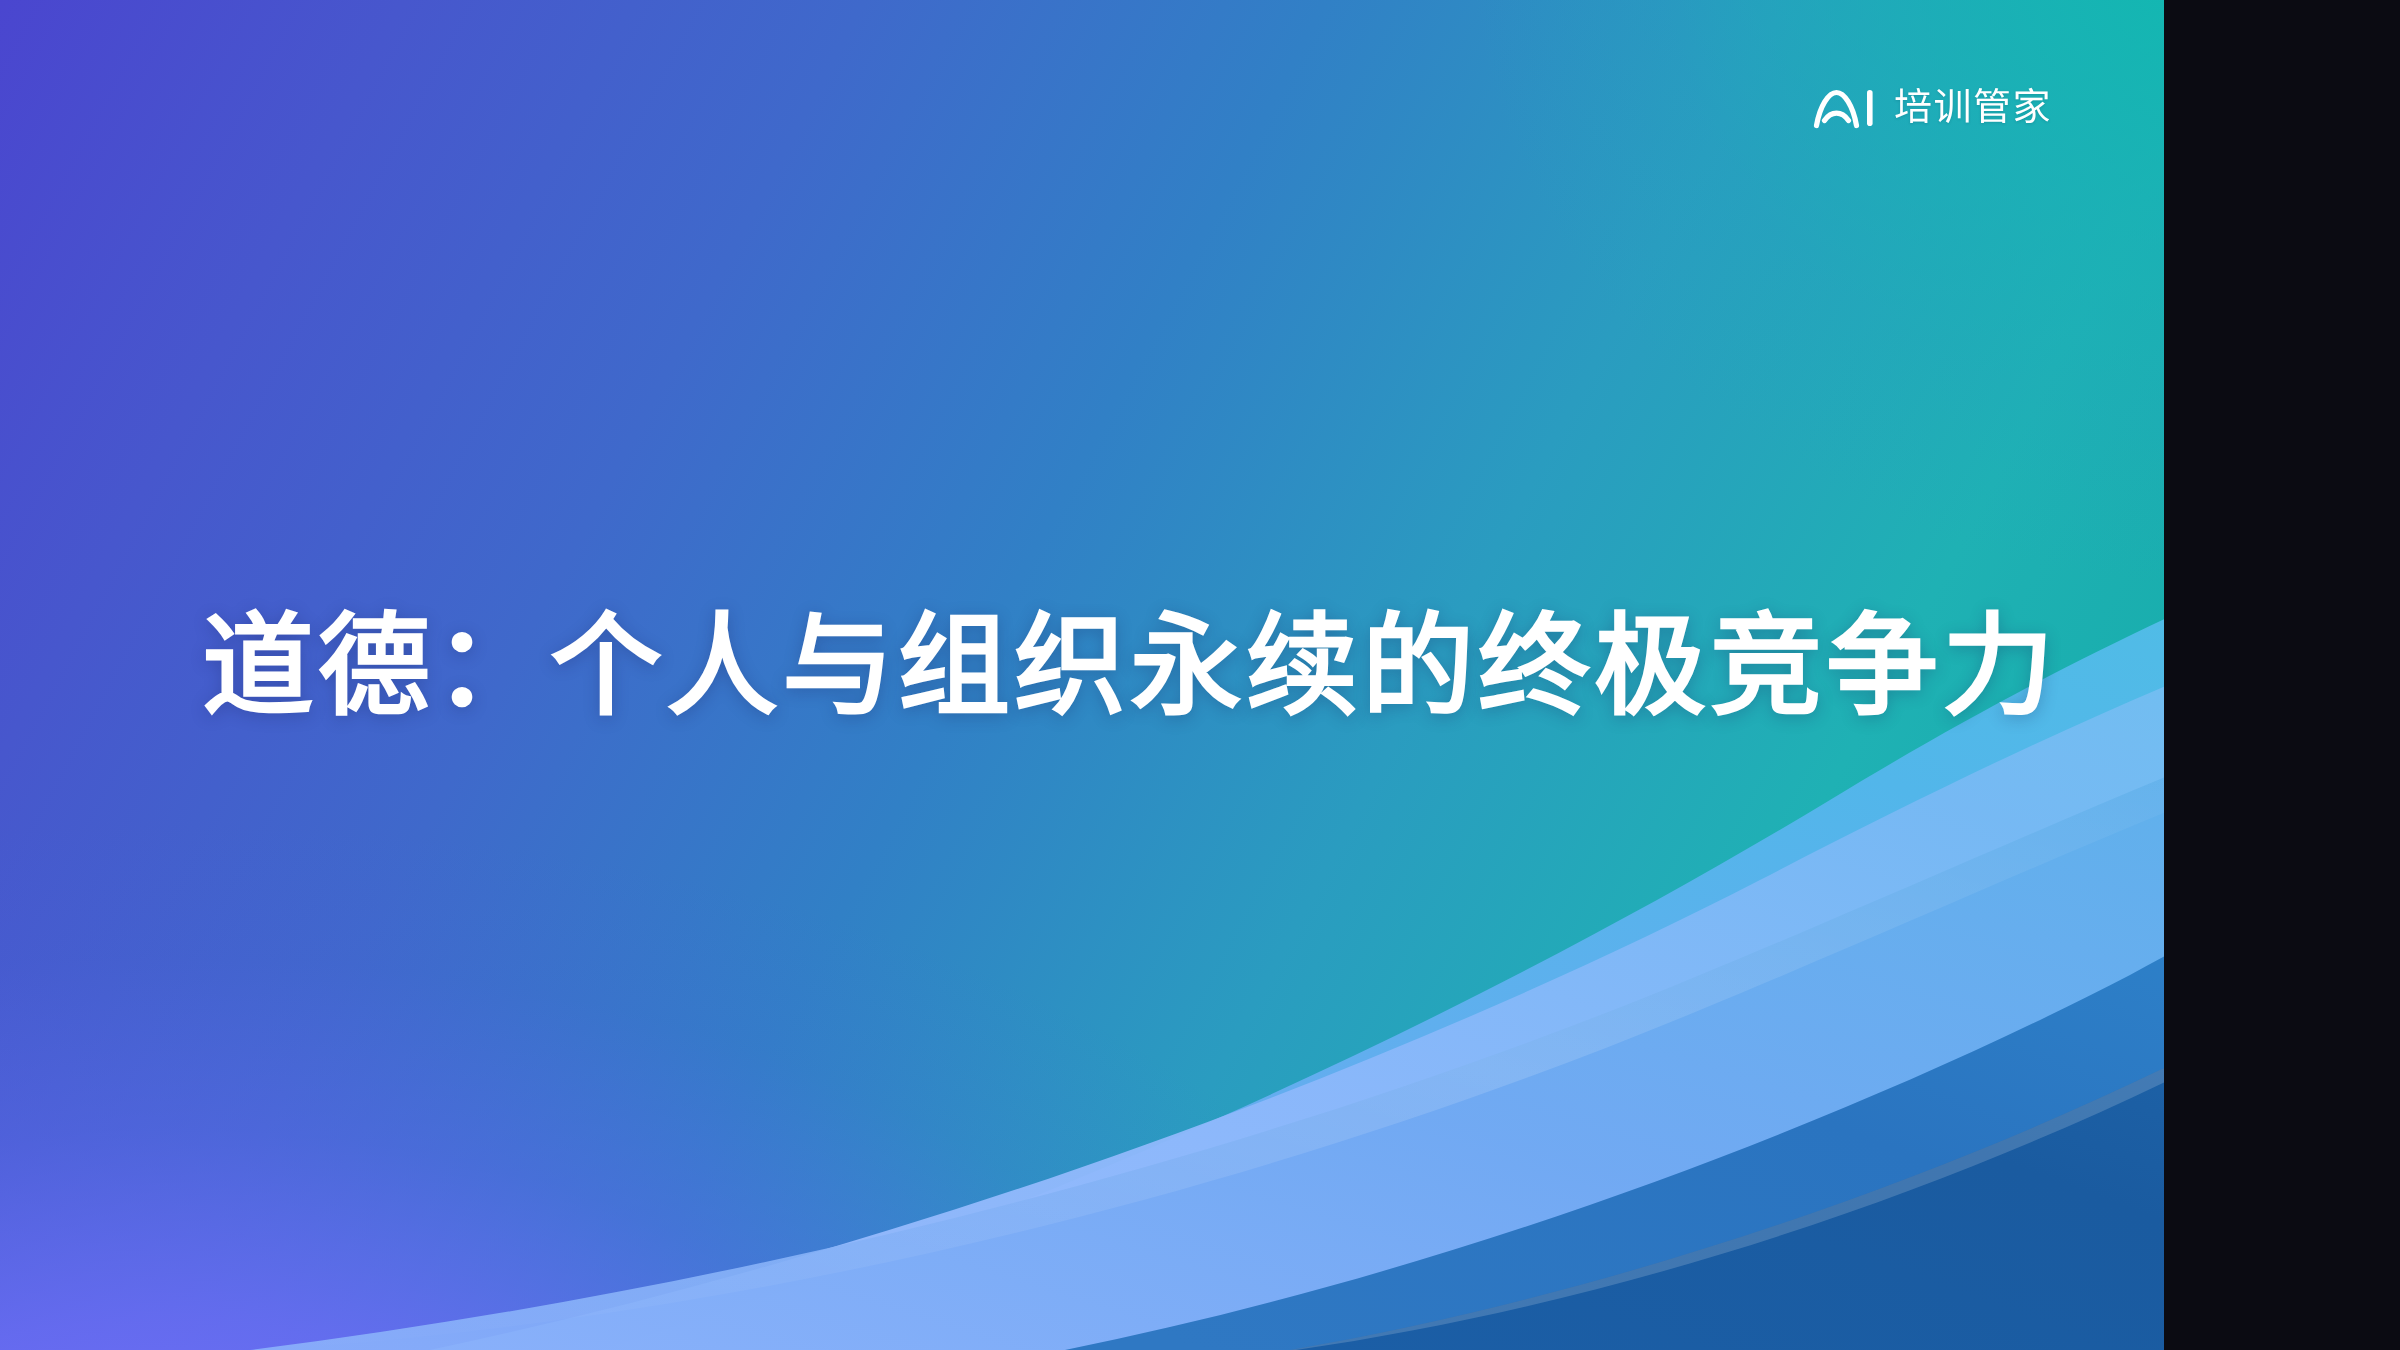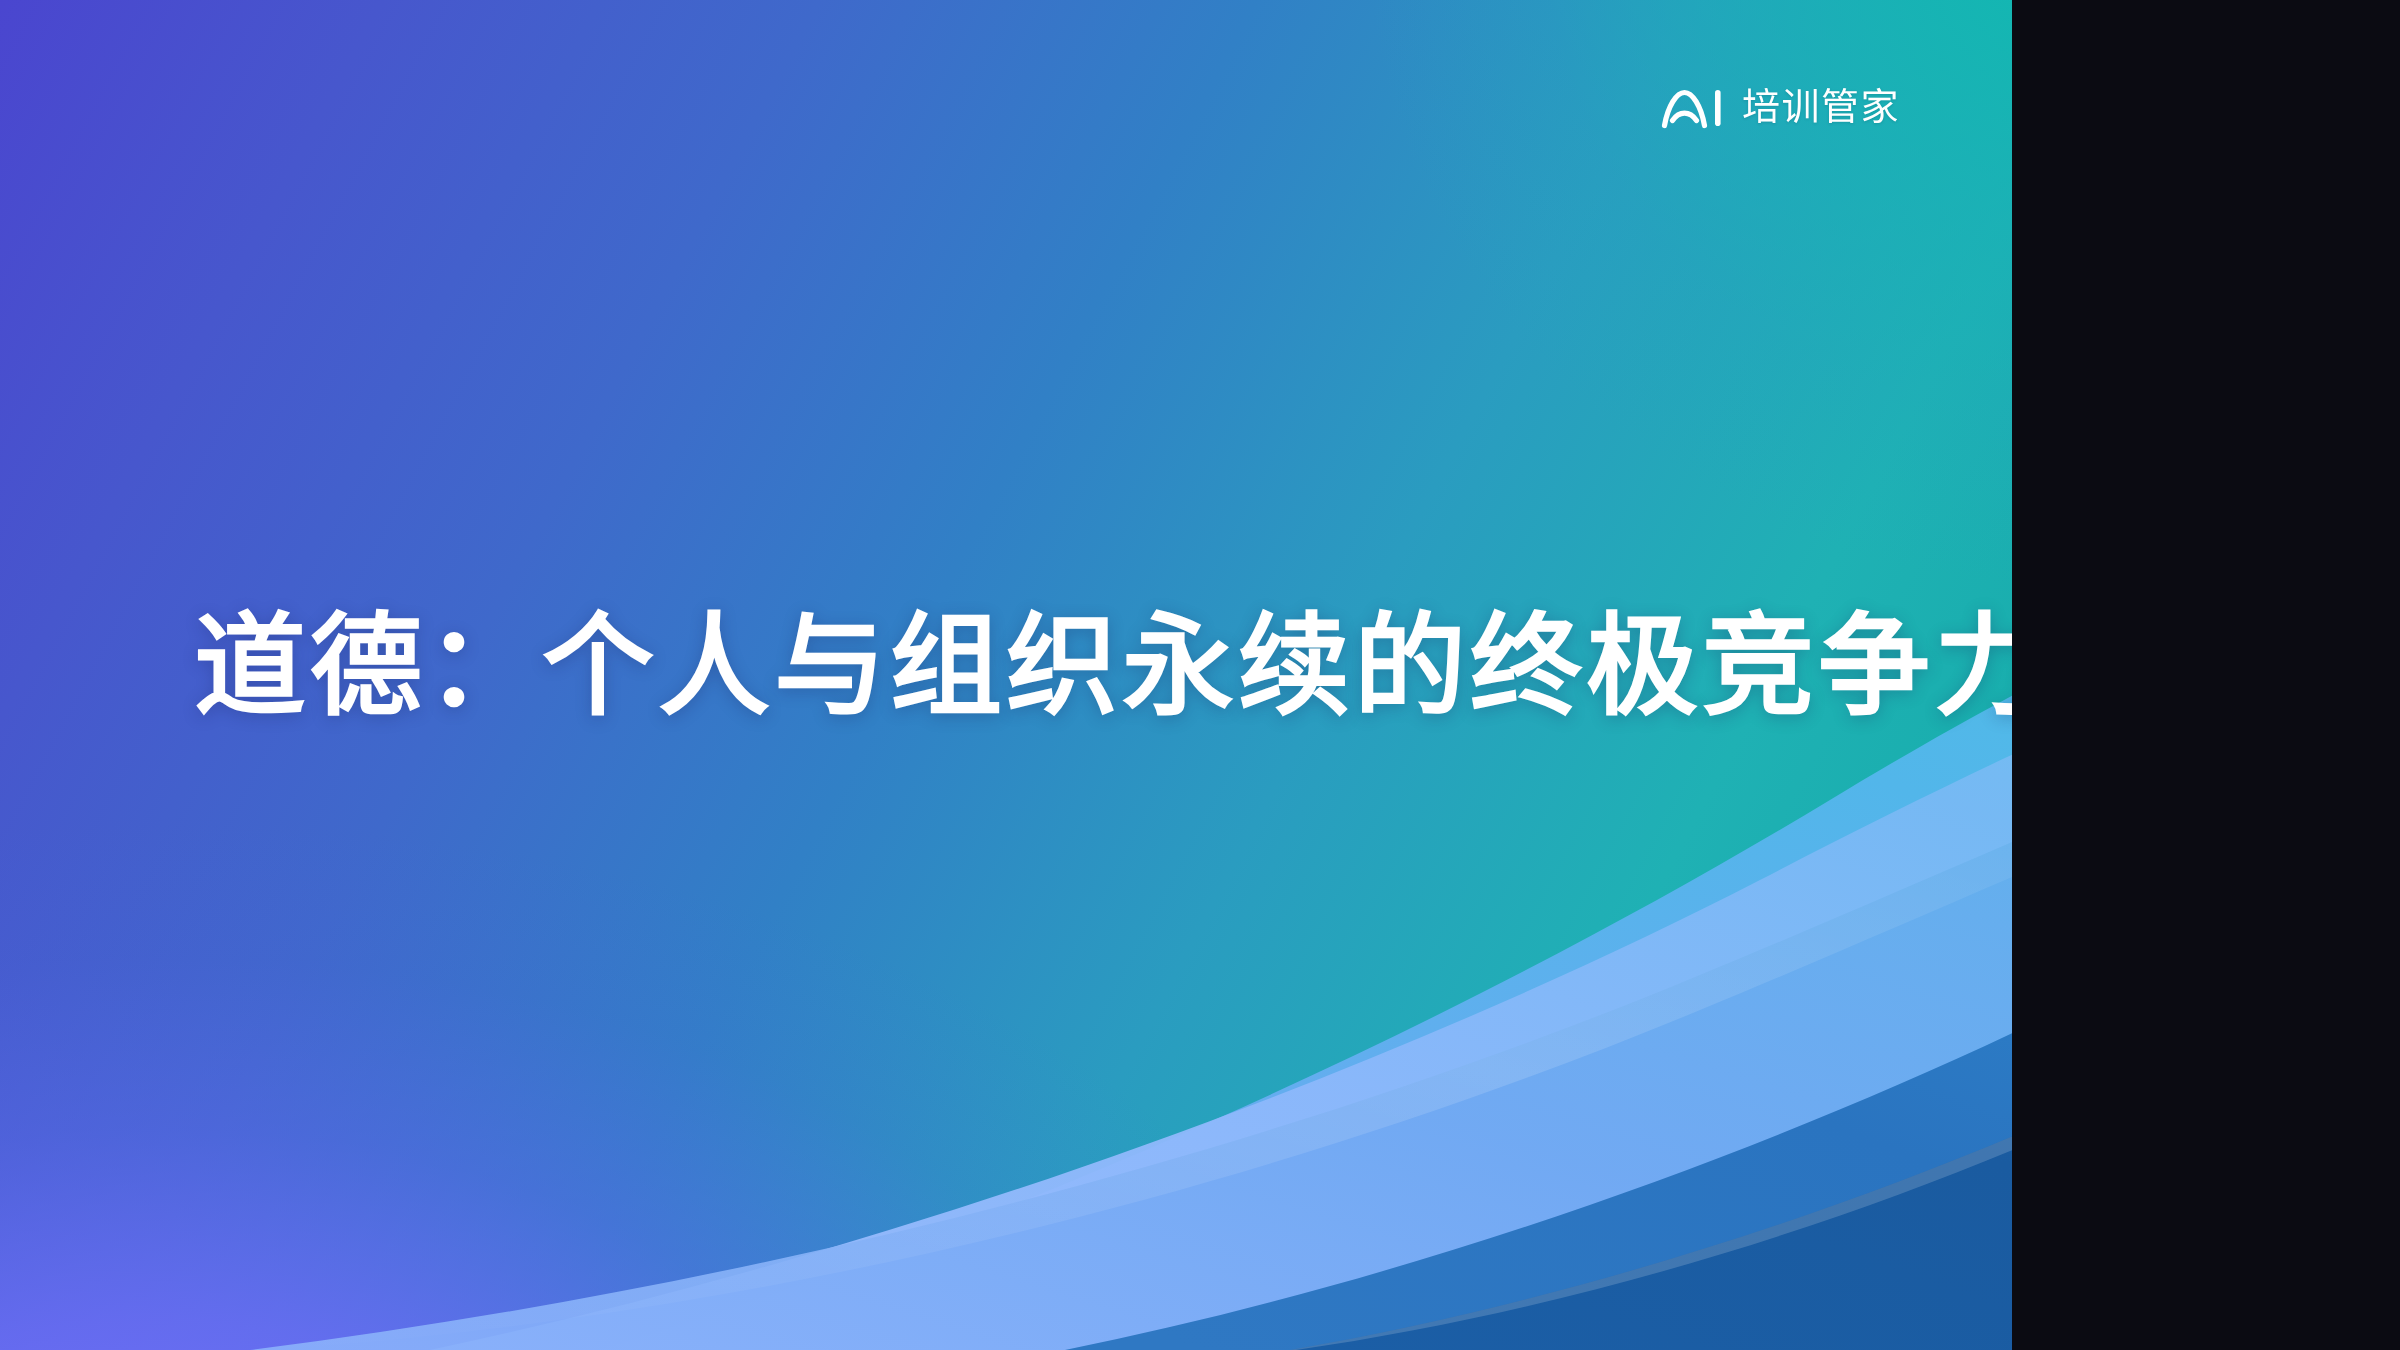--- a/index.html
+++ b/index.html
@@ -4,21 +4,21 @@
 <title>道德：个人与组织永续的终极竞争力</title>
 <style>
   html, body {
     margin: 0;
     padding: 0;
     background: #0b0b12;
   }
 
   #slide {
     position: relative;
-    width: 2012px;
+    width: 2164px;
     height: 1350px;
     overflow: hidden;
     font-family: "Liberation Sans", "DejaVu Sans", sans-serif;
     
     background:
       linear-gradient(118deg,
         #4a46cf 0%,
         #4757cd 14%,
         #3f69cb 30%,
         #3180c6 46%,
@@ -102,21 +102,21 @@
     align-items: center;
     z-index: 5;
     max-width: 2020px;
   }
   .headline {
     color: #ffffff;
     font-size: 112px;
     font-weight: 700;
     line-height: 1.18;
     letter-spacing: 4px;
-    margin: 8px;
+    margin: 16px;
     white-space: nowrap;
     text-shadow: 0 3px 16px rgba(22,30,90,0.26);
     transform: translateY(-8px);
   }
 </style>
 </head>
 <body>
 
 <div id="slide">
 

